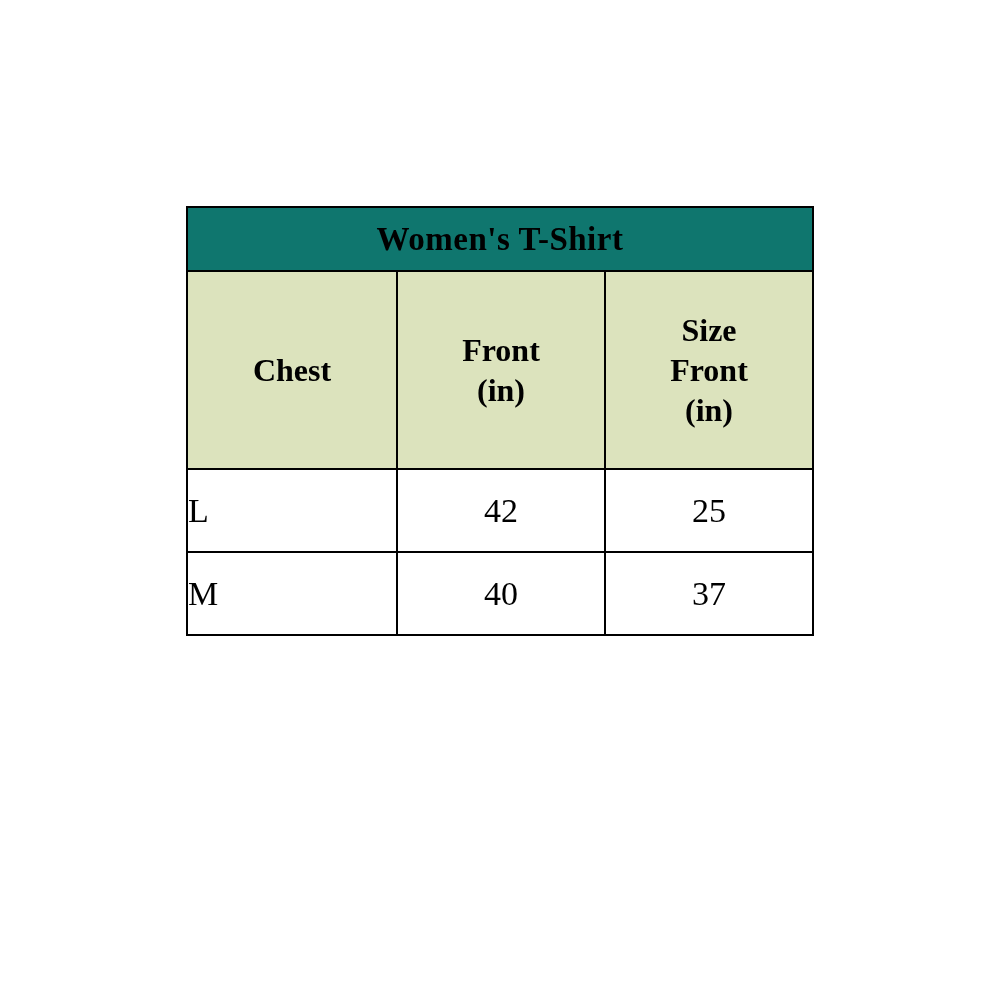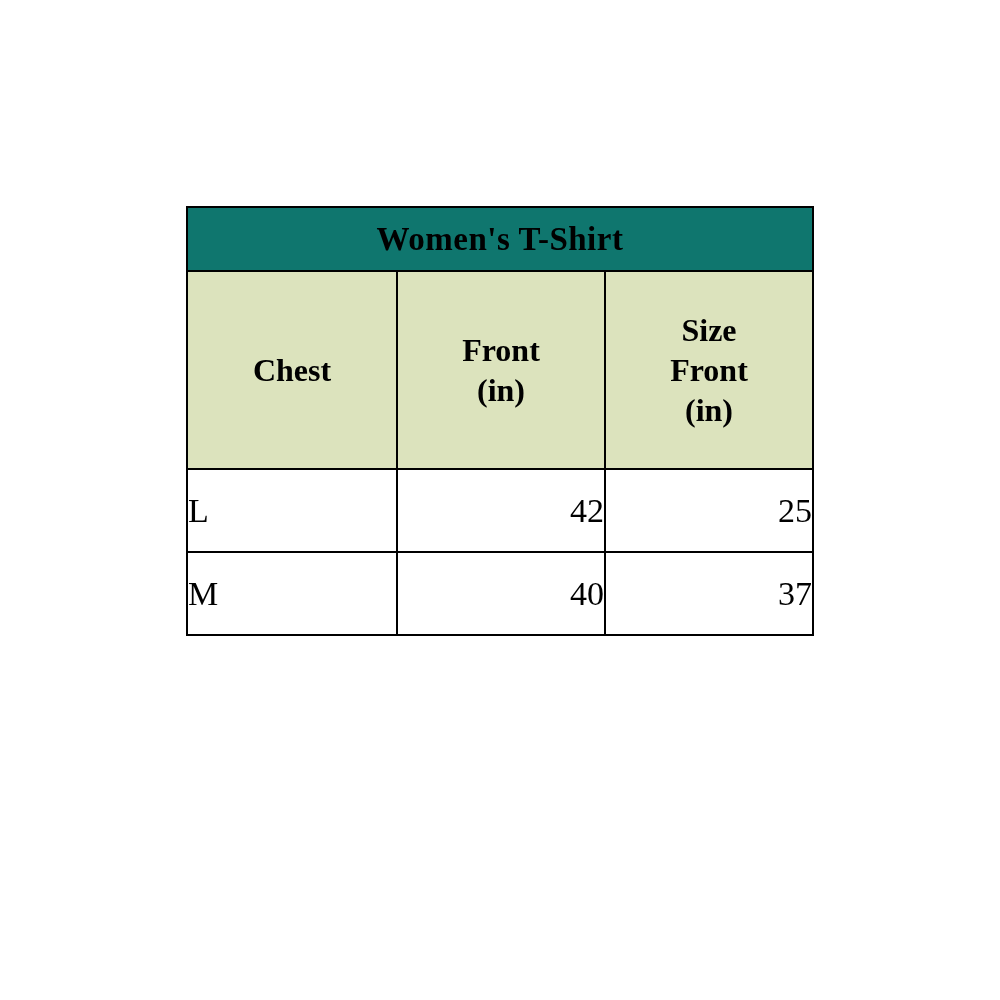--- a/index.html
+++ b/index.html
@@ -54,21 +54,21 @@
     height: 81px;
     font-size: 34px;
     background: #ffffff;
   }
   .cell-size {
     text-align: left;
     padding-left: 10px;
     vertical-align: middle;
   }
   .cell-num {
-    text-align: right;
+    text-align: center;
     vertical-align: middle;
   }
   col.c1 { width: 210px; }
   col.c2 { width: 208px; }
   col.c3 { width: 208px; }
 </style>
 </head>
 <body>
 
 <div id="size-chart-wrap">

